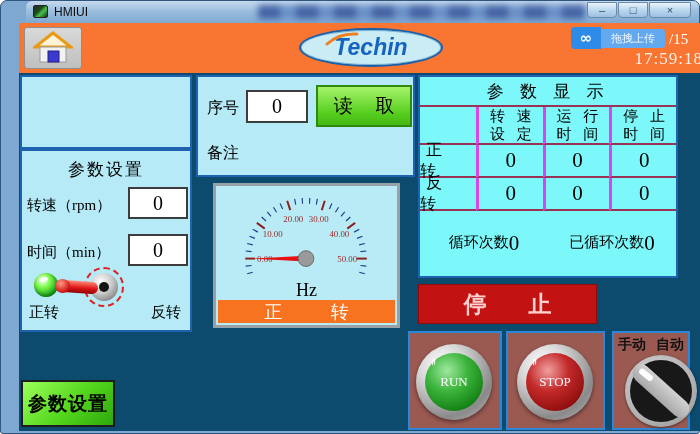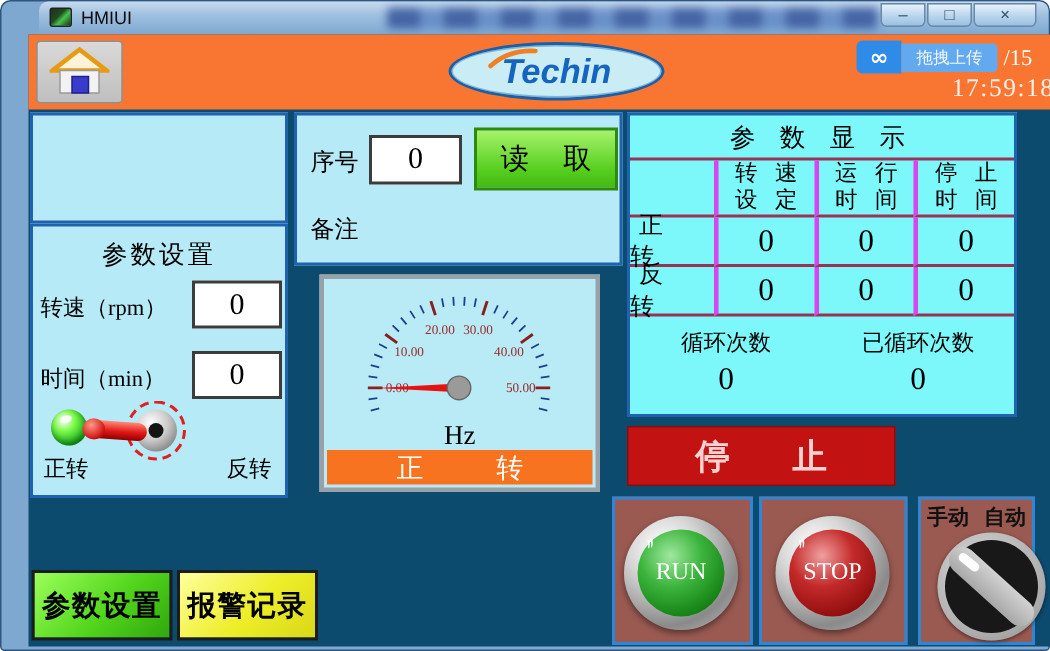--- a/index.html
+++ b/index.html
@@ -101,37 +101,37 @@
   .ptable{position:absolute;left:399px;top:52px;width:260px;height:203px;background:#7DF8FA;border:2px solid #1F63B0;}
   .pt-title{height:28px;display:flex;align-items:center;justify-content:center;font-size:17px;color:#000;letter-spacing:6px;}
   .pt-grid{display:grid;grid-template-columns:56px 1fr 1fr 1fr;border-top:2px solid #993355;}
   .pt-cell{border-left:3px solid #d946ef;border-bottom:2px solid #993355;display:flex;flex-direction:column;
     align-items:center;justify-content:center;color:#000;}
   .pt-cell.first{border-left:none;}
   .pt-h{height:38px;font-size:15px;line-height:18px;letter-spacing:4px;text-indent:4px;}
   .pt-row{height:33px;font-size:21px;}
   .pt-rowlabel{font-size:16px;letter-spacing:6px;text-indent:6px;}
   .pt-bottom{display:flex;height:62px;}
-  .counter{flex:1;display:flex;flex-direction:column;align-items:center;justify-content:center;color:#000;}
+  .counter{flex:1;display:flex;flex-direction:row;align-items:center;justify-content:center;color:#000;}
   .counter .c-label{font-size:15px;}
   .counter .c-value{font-size:21px;margin-top:2px;}
 
   
   .banner{position:absolute;height:40px;display:flex;align-items:center;justify-content:center;font-weight:bold;}
   .banner.stop{left:399px;top:261px;width:179px;background:#C31212;color:#FFD2D2;font-size:23px;letter-spacing:18px;text-indent:18px;border:1px solid #8a0d0d;}
   .banner.manual{left:586px;top:261px;width:105px;background:#F57A1E;color:#4A0E06;font-size:23px;letter-spacing:10px;text-indent:10px;border:1px solid #b85a14;}
 
   
   .btnpanel{position:absolute;top:308px;height:99px;background:#9A5A52;border:2px solid #2E86D8;}
   .pushbtn{position:absolute;border-radius:50%;}
   .ring{width:76px;height:76px;left:6px;top:11px;
     background:radial-gradient(circle at 34% 28%,#ffffff 0%,#d8d8d8 30%,#8a8a8a 70%,#bfbfbf 100%);
     box-shadow:0 2px 4px rgba(0,0,0,.45);}
   .cap{position:absolute;left:9px;top:9px;width:58px;height:58px;border-radius:50%;
-    display:flex;align-items:center;justify-content:center;color:#fff;font-size:16px;font-family:"Liberation Serif",serif;}
+    display:flex;align-items:center;justify-content:center;color:#fff;font-size:13px;font-family:"Liberation Serif",serif;}
   .cap.green{background:radial-gradient(circle at 38% 30%,#9fe89f 0%,#3db53d 38%,#0e7a0e 82%,#0a5a0a 100%);}
   .cap.red{background:radial-gradient(circle at 38% 30%,#f0a0a0 0%,#c42a2a 38%,#8a0a0a 82%,#6d0606 100%);}
   .shine{position:absolute;left:12px;top:12px;width:10px;height:8px;color:#fff;font-size:10px;font-weight:bold;transform:rotate(-15deg);}
 
   
   .sel-label{position:absolute;top:3px;font-size:14px;font-weight:bold;color:#111;font-family:"Liberation Sans",sans-serif;}
   .knob-outer{position:absolute;left:11px;top:22px;width:72px;height:72px;border-radius:50%;
     background:radial-gradient(circle at 40% 35%,#d8d8d8,#b2b2b2 60%,#8e8e8e 100%);
     box-shadow:0 1px 3px rgba(0,0,0,.5);}
   .knob-inner{position:absolute;left:5px;top:5px;width:62px;height:62px;border-radius:50%;background:#181818;}
@@ -195,21 +195,20 @@
         <div class="tg-burst"></div>
         <div class="tg-base"></div>
         <div class="tg-lever"></div>
         <div class="tg-hole"></div>
       </div>
       <span class="dirlabel" style="left:7px;top:152px;">正转</span>
       <span class="dirlabel" style="right:9px;top:152px;">反转</span>
     </div>
 
     <div class="navbtn green" style="left:2px;top:357px;">参数设置</div>
-    <div class="navbtn yellow" style="left:99px;top:357px;">报警记录</div>
 
     <div class="bluepanel" style="left:177px;top:52px;width:219px;height:102px;">
       <span class="rc-label" style="left:9px;top:21px;">序号</span>
       <input class="rc-input" value="0" style="">
       <div class="readbtn">读 取</div>
       <span class="rc-label" style="left:9px;top:66px;">备注</span>
     </div>
 
     <div class="gauge">
       <svg id="gauge-svg" viewBox="0 0 181 102">

